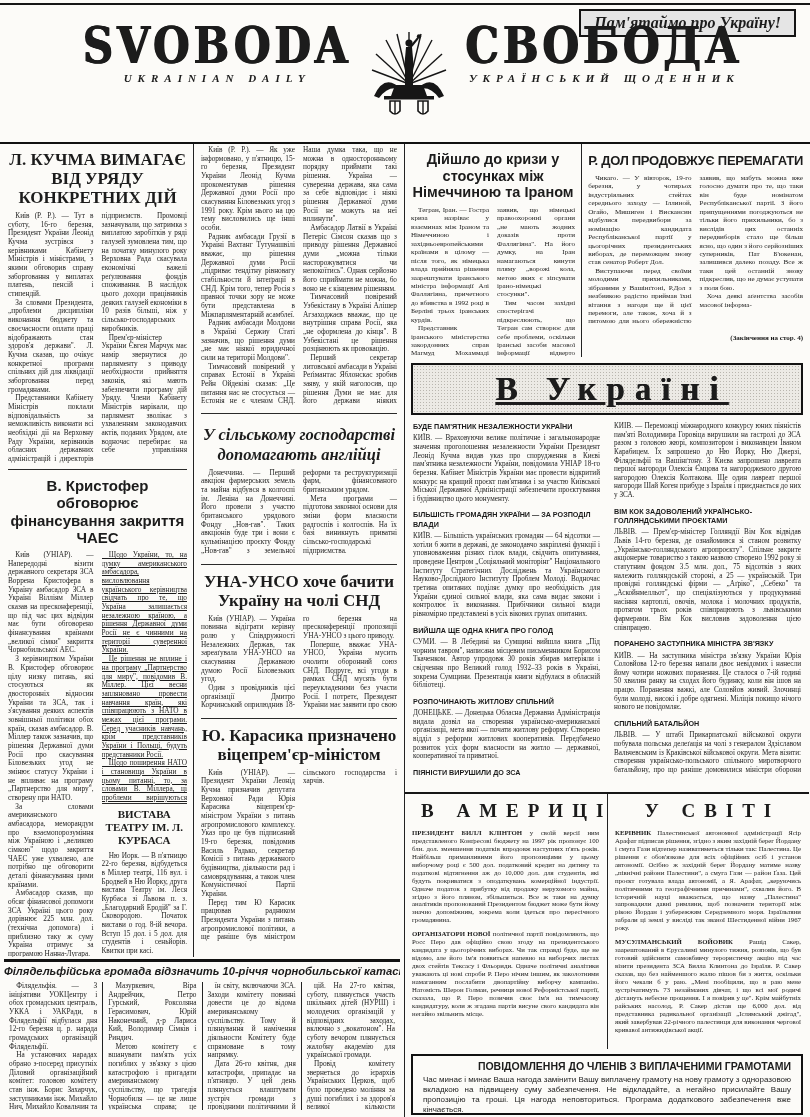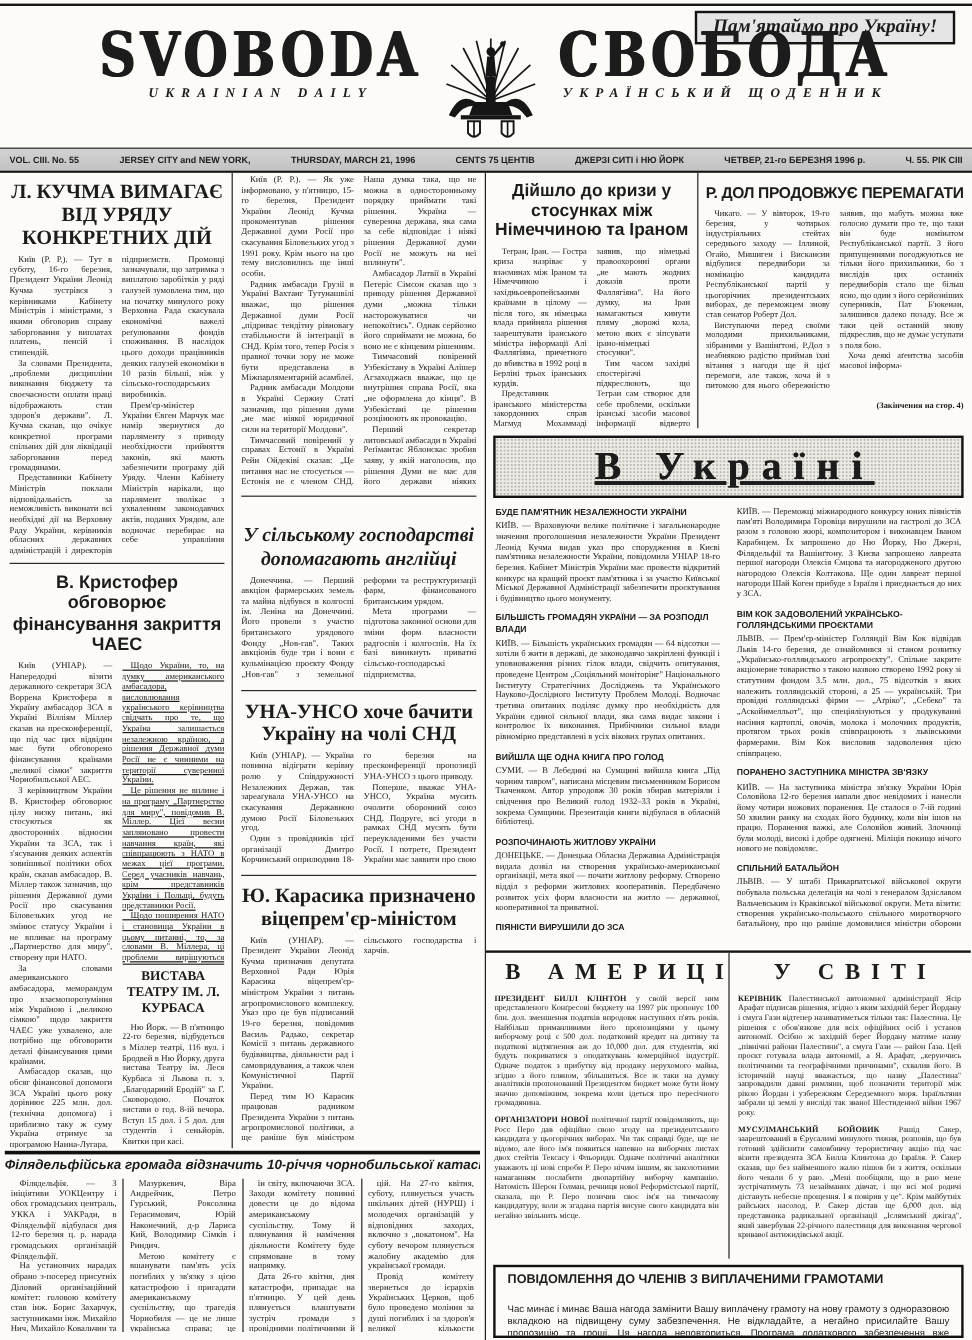--- a/index.html
+++ b/index.html
@@ -21,21 +21,21 @@
   .infobar{position:absolute;left:0;right:0;bottom:0;height:18px;display:flex;align-items:center;
            justify-content:space-between;padding:0 8px;background:linear-gradient(#d2d2d2,#c3c3c3);
            border-top:1px solid #222;font:bold 7.5px "Liberation Sans",sans-serif;white-space:nowrap;}
   
   .bt{white-space:pre-line;text-align:justify;font-size:7.3px;line-height:1.19;overflow:hidden;}
   .rule{border:none;border-top:1px solid #2a2a2a;margin:3px 0;}
   .rule-thick{border:none;border-top:3px solid #111;margin:2px 0 3px;}
   h2,h3,h4,h5{margin:0;}
   .hl-serif{font:bold 17px "Liberation Serif",serif;text-align:center;line-height:1.12;margin:4px 0 5px;}
   .hl-serif-it{font:bold italic 16.5px "Liberation Serif",serif;text-align:center;line-height:1.15;margin:4px 0 5px;}
-  .hl-it-light{font:bold italic 16.5px "Liberation Serif",serif;text-align:center;line-height:1.2;margin:19px 0 4px;}
+  .hl-it-light{font:bold italic 16.5px "Liberation Serif",serif;text-align:center;line-height:1.2;margin:8px 0 4px;}
   .hl-sans{font:bold 15px "Liberation Sans",sans-serif;text-align:center;line-height:1.15;margin:4px 0 5px;}
   .hl-sans-sm{font:bold 14.5px "Liberation Sans",sans-serif;text-align:center;line-height:1.15;margin:4px 0 5px;}
   .hl-sans-one{font:bold 13px "Liberation Sans",sans-serif;text-align:center;letter-spacing:-0.3px;
                white-space:nowrap;margin:6px 0 6px;overflow:hidden;}
   
   .content{display:flex;}
   .left-half{width:405px;border-right:1px solid #222;box-sizing:border-box;}
   .right-half{width:404px;}
   .left-cols{display:flex;height:813px;overflow:hidden;}
   .c1{width:194px;border-right:1px solid #222;box-sizing:border-box;padding:2px 6px 0 8px;
@@ -73,21 +73,21 @@
   .uk-body{font-size:7.2px;line-height:1.2;text-align:justify;}
   .amsvit{display:flex;height:255px;border-top:2px solid #161616;overflow:hidden;}
   .am{width:203px;border-right:1px solid #222;box-sizing:border-box;padding:3px 8px 0 7px;}
   .sv{flex:1;padding:3px 8px 0 7px;}
   .sec-title{font:bold 19px "Liberation Serif",serif;letter-spacing:9px;text-align:center;
              text-indent:9px;margin:3px 0 7px;white-space:nowrap;}
   .news-p{margin:0 0 6px;font-size:6.8px;line-height:1.17;text-align:justify;}
   .news-p b{font-weight:bold;}
   .notice{margin:5px 6px 0;border:2px solid #111;padding:3px 10px 2px;height:52px;overflow:hidden;
           font-family:"Liberation Sans",sans-serif;}
-  .notice h4{font:bold 10.5px "Liberation Sans",sans-serif;text-align:left;margin:1px 0 14px;}
+  .notice h4{font:bold 10.5px "Liberation Sans",sans-serif;text-align:right;margin:1px 0 3px;}
   .notice-body{font-size:8px;line-height:1.25;text-align:justify;}
   
   .philly{height:160px;padding:0 4px;overflow:hidden;}
   .philly-hl{font:bold italic 11.2px "Liberation Sans",sans-serif;text-align:center;margin:3px 0 5px;
              white-space:nowrap;overflow:hidden;}
   .philly-cols{display:flex;height:128px;overflow:hidden;}
   .philly-col{flex:1;padding:0 5px;border-right:1px solid #222;overflow:hidden;}
   .philly-col:last-child{border-right:none;}
 </style>
 </head>
@@ -131,29 +131,20 @@
           <path d="M52,71 h10 v10 q-5,6 -10,0 Z" fill="none" stroke="#161616" stroke-width="1.6"></path>
           <line x1="29" y1="71" x2="29" y2="84" stroke="#161616" stroke-width="1.4"></line>
           <line x1="57" y1="71" x2="57" y2="84" stroke="#161616" stroke-width="1.4"></line>
         </svg>
       </div>
       <div class="title-block">
         <h1 class="np-title">СВОБОДА</h1>
         <div class="np-sub">УКРАЇНСЬКИЙ ЩОДЕННИК</div>
       </div>
     </div>
-    <div class="infobar">
-      <span>VOL. CIII. No. 55</span>
-      <span>JERSEY CITY and NEW YORK,</span>
-      <span>THURSDAY, MARCH 21, 1996</span>
-      <span>CENTS 75 ЦЕНТІВ</span>
-      <span>ДЖЕРЗІ СИТІ і НЮ ЙОРК</span>
-      <span>ЧЕТВЕР, 21-го БЕРЕЗНЯ 1996 р.</span>
-      <span>Ч. 55. РІК CIII</span>
-    </div>
   </div>
 
   <div class="content">
 
     <div class="left-half">
       <div class="left-cols">
 
         <div class="c1">
           <div>
             <h2 class="hl-serif">Л. КУЧМА ВИМАГАЄ ВІД УРЯДУ КОНКРЕТНИХ ДІЙ</h2>
@@ -259,21 +250,21 @@
           </div>
           <div class="uk-item">
             <h5 class="uk-head">БІЛЬШІСТЬ ГРОМАДЯН УКРАЇНИ — ЗА РОЗПОДІЛ ВЛАДИ</h5>
             <div class="uk-body">КИЇВ. — Більшість українських громадян — 64 відсотки — хотіли б жити в державі, де законодавчо закріплені функції і уповноваження різних гілок влади, свідчить опитування, проведене Центром „Соціяльний моніторінг" Національного Інституту Стратегічних Досліджень та Українського Науково-Дослідного Інституту Проблем Молоді. Водночас третина опитаних поділяє думку про необхідність для України єдиної сильної влади, яка сама видає закони і контролює їх виконання. Прибічники сильної влади рівномірно представлені в усіх вікових групах опитаних.</div>
           </div>
           <div class="uk-item">
             <h5 class="uk-head">ВИЙШЛА ЩЕ ОДНА КНИГА ПРО ГОЛОД</h5>
             <div class="uk-body">СУМИ. — В Лебедині на Сумщині вийшла книга „Під чорним тавром", написана місцевим письменником Борисом Ткаченком. Автор упродовж 30 років збирав матеріяли і свідчення про Великий голод 1932–33 років в Україні, зокрема Сумщини. Презентація книги відбулася в обласній бібліотеці.</div>
           </div>
           <div class="uk-item">
-            <h5 class="uk-head">РОЗПОЧИНАЮТЬ ЖИТЛОВУ УКРАЇНИ</h5>
+            <h5 class="uk-head">РОЗПОЧИНАЮТЬ ЖИТЛОВУ СПІЛЬНИЙ</h5>
             <div class="uk-body">ДОНЕЦЬКЕ. — Донецька Обласна Державна Адміністрація видала дозвіл на створення українсько-американської організації, мета якої — почати житлову реформу. Створено відділ з реформи житлових кооперативів. Передбачено розвиток усіх форм власности на житло — державної, кооперативної та приватної.</div>
           </div>
           <div class="uk-item">
             <h5 class="uk-head">ПІЯНІСТИ ВИРУШИЛИ ДО ЗСА</h5>
             <div class="uk-body">КИЇВ. — Переможці міжнародного конкурсу юних піяністів пам'яті Володимира Горовіца вирушили на гастролі до ЗСА разом з головою жюрі, композитором і виконавцем Іваном Карабицем. Їх запрошено до Ню Йорку, Ню Джерзі, Філядельфії та Вашінґтону. З Києва запрошено лавреата першої нагороди Олексія Ємцова та нагородженого другою нагородою Олексія Колтакова. Ще один лавреат першої нагороди Шай Коген прибуде з Ізраїля і приєднається до них у ЗСА.</div>
           </div>
           <div class="uk-item">
             <h5 class="uk-head">ВІМ КОК ЗАДОВОЛЕНИЙ УКРАЇНСЬКО-ГОЛЛЯНДСЬКИМИ ПРОЄКТАМИ</h5>
             <div class="uk-body">ЛЬВІВ. — Прем'єр-міністер Голляндії Вім Кок відвідав Львів 14-го березня, де ознайомився зі станом розвитку „Українсько-голляндського агропроєкту". Спільне закрите акціонерне товариство з такою назвою створено 1992 року зі статутним фондом 3.5 млн. дол., 75 відсотків з яких належить голляндській стороні, а 25 — українській. Три провідні голляндські фірми — „Аґріко", „Себеко" та „Аскойнмелльот", що спеціялізуються у продукуванні насіння картоплі, овочів, молока і молочних продуктів, протягом трьох років співпрацюють з львівськими фармерами. Вім Кок висловив задоволення цією співпрацею.</div>
           </div>

